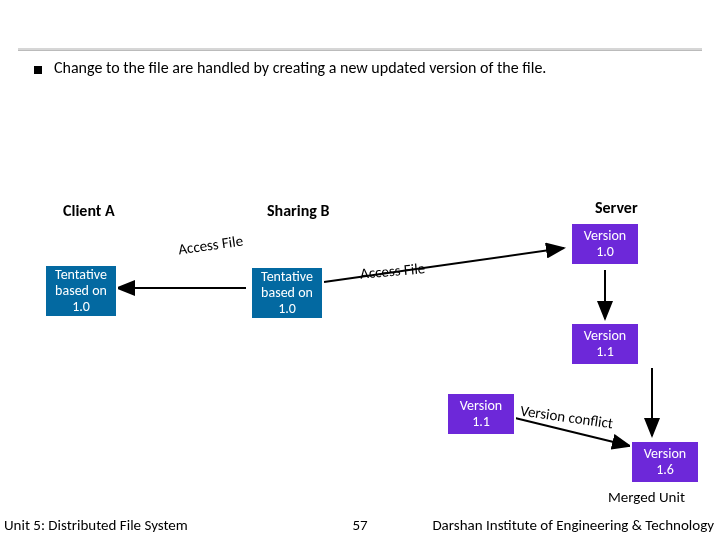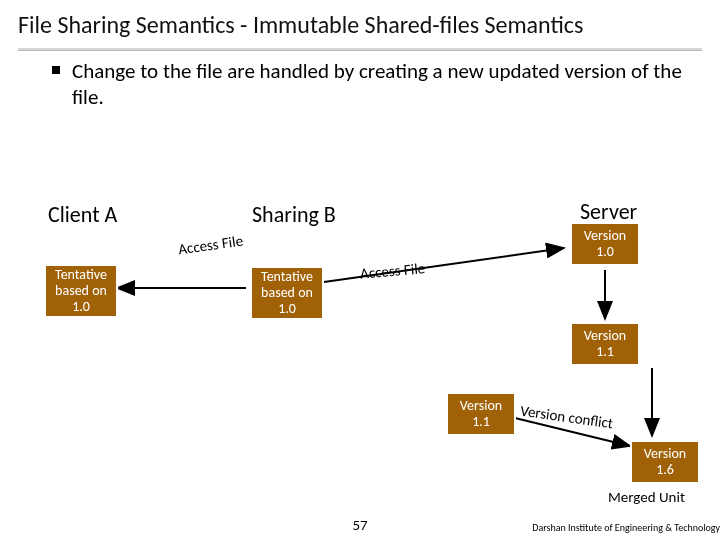--- a/index.html
+++ b/index.html
@@ -1,42 +1,41 @@
 <!DOCTYPE html>
 <html><head>
 <meta charset="utf-8">
 <style>
   * { box-sizing: border-box; margin: 0; padding: 0; }
   html, body { width: 720px; height: 540px; font-family: Calibri, Arial, sans-serif; background: #fff; color: #000; }
   .slide { position: relative; width: 720px; height: 540px; }
   .title { position: absolute; left: 18px; top: 10px; font-size: 24px; font-weight: 400; color: #111; }
   .hr { position: absolute; left: 18px; top: 48px; width: 684px; height: 0; border-top: 2px solid #d6d6d6; border-bottom: 1px solid #bbb; }
-  .bullets { position: absolute; left: 52px; top: 58px; width: 660px; font-size: 21px; line-height: 1.25; }
+  .bullets { position: absolute; left: 34px; top: 58px; width: 660px; font-size: 16px; line-height: 1.25; }
   .bullets li { list-style: none; position: relative; padding-left: 20px; margin-bottom: 16px; }
   .bullets .sq { position: absolute; left: 0; top: 8px; width: 8px; height: 8px; background: #000; }
-  .label { position: absolute; font-size: 22px; font-weight: 400; }
+  .label { position: absolute; font-size: 16px; font-weight: 700; margin-left: 15px; }
   .sublabel { position: absolute; font-size: 16px; }
   .box { position: absolute; border: 2px solid #fff; text-align: center; font-size: 14px; line-height: 1.15; display: flex; align-items: center; justify-content: center; flex-direction: column; padding: 2px 4px; }
-  .blue { background: #a16207; color: #fff; }
-  .gold { background: #a16207; color: #fff; }
+  .blue { background: #0369a1; color: #fff; }
+  .gold { background: #6d28d9; color: #fff; }
   .diaglabel { position: absolute; font-size: 15px; white-space: nowrap; }
   .rot-8 { transform: rotate(-8deg); }
   .rot8 { transform: rotate(8deg); }
   .rot-5 { transform: rotate(-5deg); }
   .footer-left { position: absolute; left: 4px; bottom: 6px; font-size: 15px; }
-  .footer-right { position: absolute; right: 0; bottom: 6px; font-size: 10px; }
+  .footer-right { position: absolute; right: 6px; bottom: 6px; font-size: 15px; }
   .footer-mid { position: absolute; left: 0; right: 0; bottom: 6px; text-align: center; font-size: 15px; }
   svg.connector { position: absolute; left:0; top:0; width:720px; height:540px; pointer-events:none; }
 </style>
 </head>
 <body>
 
 <div class="slide">
 
-  <div class="title">File Sharing Semantics - Immutable Shared-files Semantics</div>
   <div class="hr"></div>
 
   <ul class="bullets">
     <li><span class="sq"></span><span>Change to the file are handled by creating a new updated version of the file.</span></li>
   </ul>
 
   <div class="label" style="left:48px; top:201px;">Client A</div>
   <div class="label" style="left:252px; top:201px;">Sharing B</div>
   <div class="label" style="left:580px; top:198px;">Server</div>
 
@@ -89,16 +88,17 @@
   </div>
 
   <div class="box gold" style="left:446px; top:392px; width:70px; height:44px;">
     <span>Version 1.1</span>
   </div>
 
   <div class="box gold" style="left:630px; top:440px; width:70px; height:44px;">
     <span>Version 1.6</span>
   </div>
 
+  <div class="footer-left">Unit 5: Distributed File System</div>
   <div class="footer-mid">57</div>
   <div class="footer-right">Darshan Institute of Engineering &amp; Technology</div>
 
 </div>
 
 </body></html>

